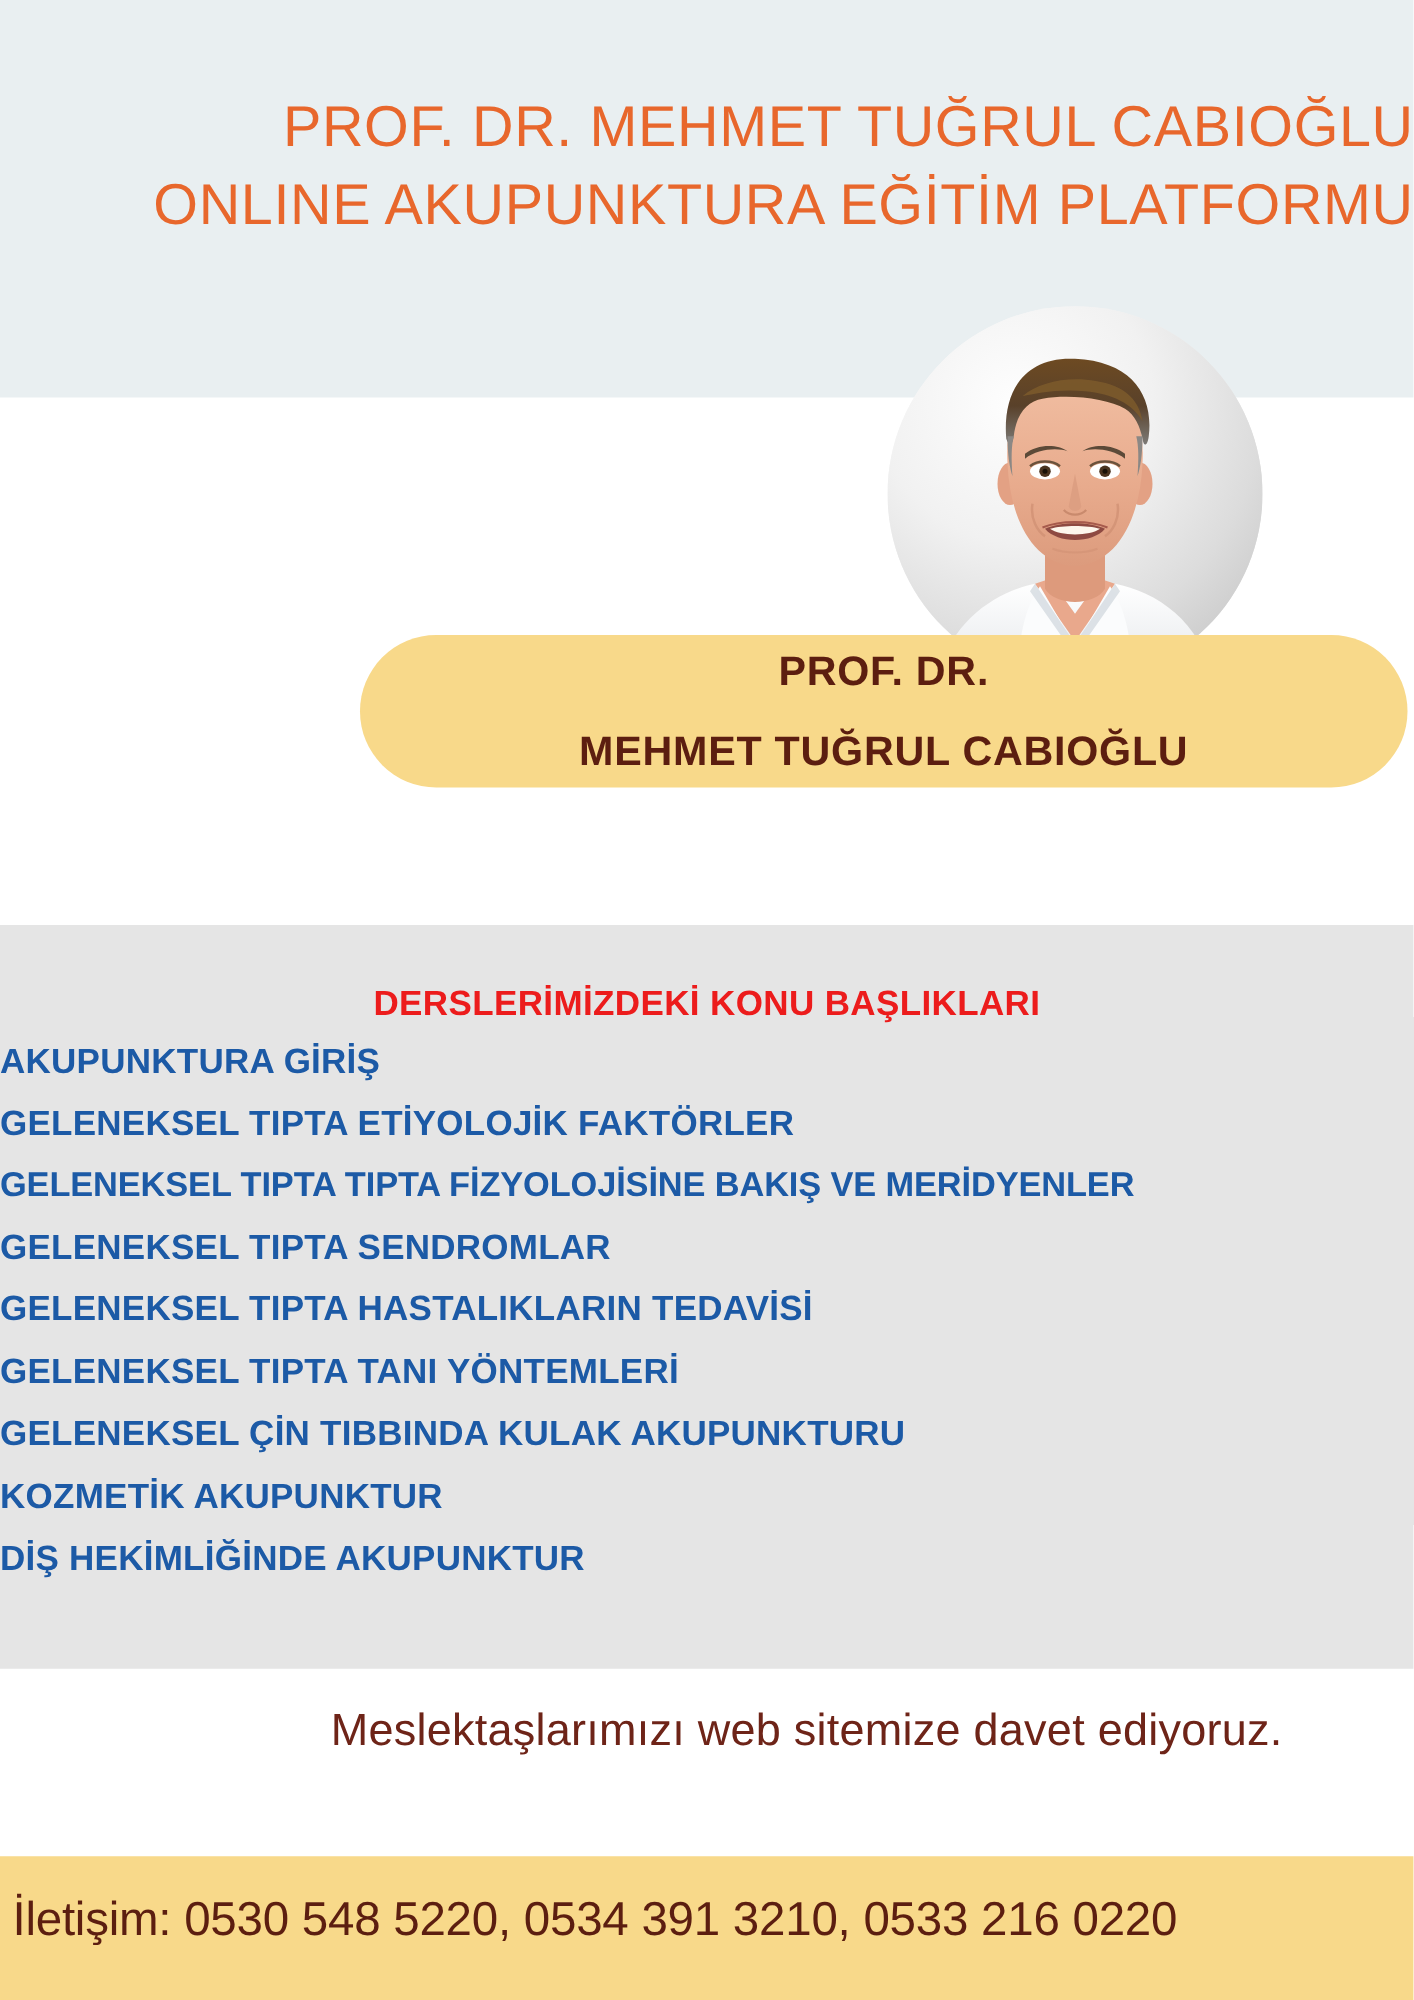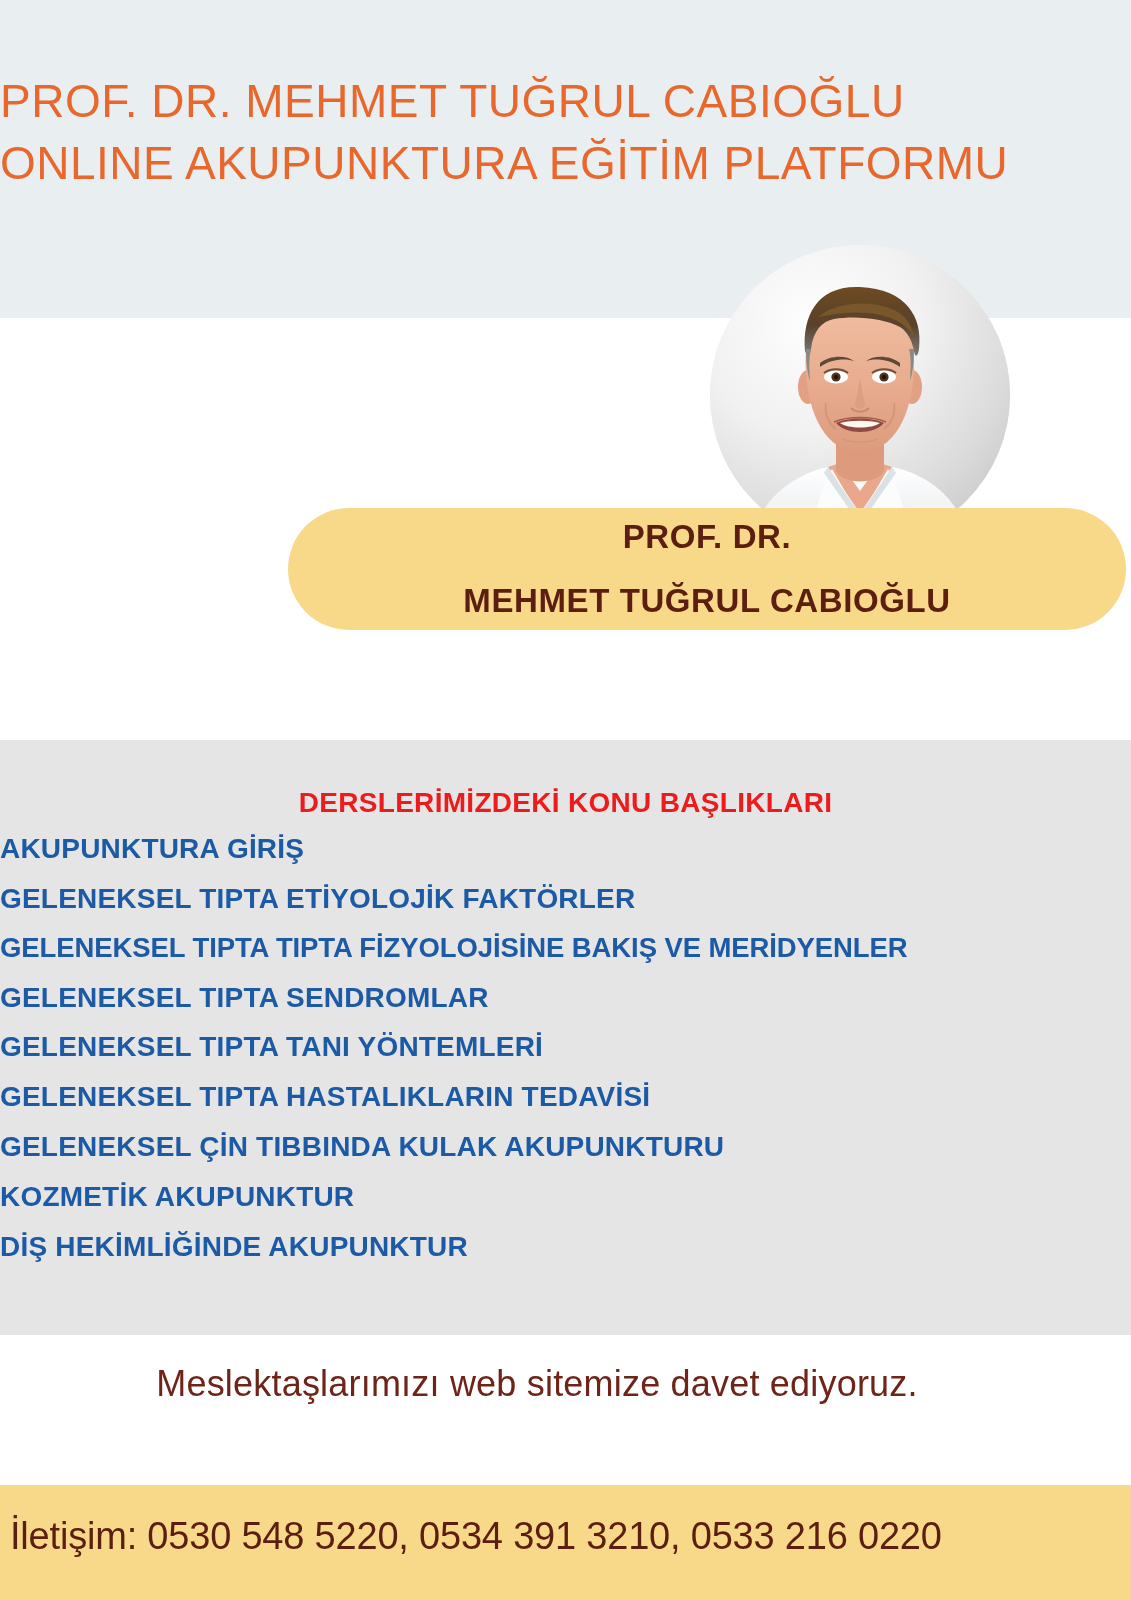--- a/index.html
+++ b/index.html
@@ -33,21 +33,21 @@
     height: 318px;
     background: #e9eff1;
     z-index: 1;
   }
 
   .header-title {
     position: absolute;
     left: 0;
     top: 70px;
     width: 1131px;
-    text-align: left;
+    text-align: right;
     color: #e8672c;
     font-size: 46px;
     font-weight: 400;
     letter-spacing: 0.5px;
     line-height: 1.35;
     z-index: 3;
   }
   .header-title .line {
     display: block;
     white-space: nowrap;
@@ -136,28 +136,27 @@
     font-size: 27.5px;
     letter-spacing: -0.1px;
   }
 
   
   .invite {
     position: absolute;
     left: 0;
     top: 1363px;
     width: 1026px;
-    text-align: center;
+    text-align: right;
     color: #6e2418;
     font-size: 36px;
     font-weight: 400;
     letter-spacing: 0.2px;
     white-space: nowrap;
     z-index: 2;
-    padding-left: 24px;
   }
 
   
   .contact-bar {
     position: absolute;
     left: 0;
     top: 1485px;
     width: 1131px;
     height: 115px;
     background: #f8d98a;
@@ -263,22 +262,22 @@
     <span class="pl">MEHMET TUĞRUL CABIOĞLU</span>
   </div>
 
   <div class="topics">
     <div class="topics-title">DERSLERİMİZDEKİ KONU BAŞLIKLARI</div>
     <ul class="topics-list">
       <li>AKUPUNKTURA GİRİŞ</li>
       <li>GELENEKSEL TIPTA ETİYOLOJİK FAKTÖRLER</li>
       <li class="wide">GELENEKSEL TIPTA TIPTA FİZYOLOJİSİNE BAKIŞ VE MERİDYENLER</li>
       <li>GELENEKSEL TIPTA SENDROMLAR</li>
+      <li>GELENEKSEL TIPTA HASTALIKLARIN TEDAVİSİ</li>
       <li>GELENEKSEL TIPTA TANI YÖNTEMLERİ</li>
-      <li>GELENEKSEL TIPTA HASTALIKLARIN TEDAVİSİ</li>
       <li>GELENEKSEL ÇİN TIBBINDA KULAK AKUPUNKTURU</li>
       <li>KOZMETİK AKUPUNKTUR</li>
       <li>DİŞ HEKİMLİĞİNDE AKUPUNKTUR</li>
     </ul>
   </div>
 
   <div class="invite">Meslektaşlarımızı web sitemize davet ediyoruz.</div>
 
   <div class="contact-bar">
     <div class="contact-text">İletişim: 0530 548 5220, 0534 391 3210, 0533 216 0220</div>

